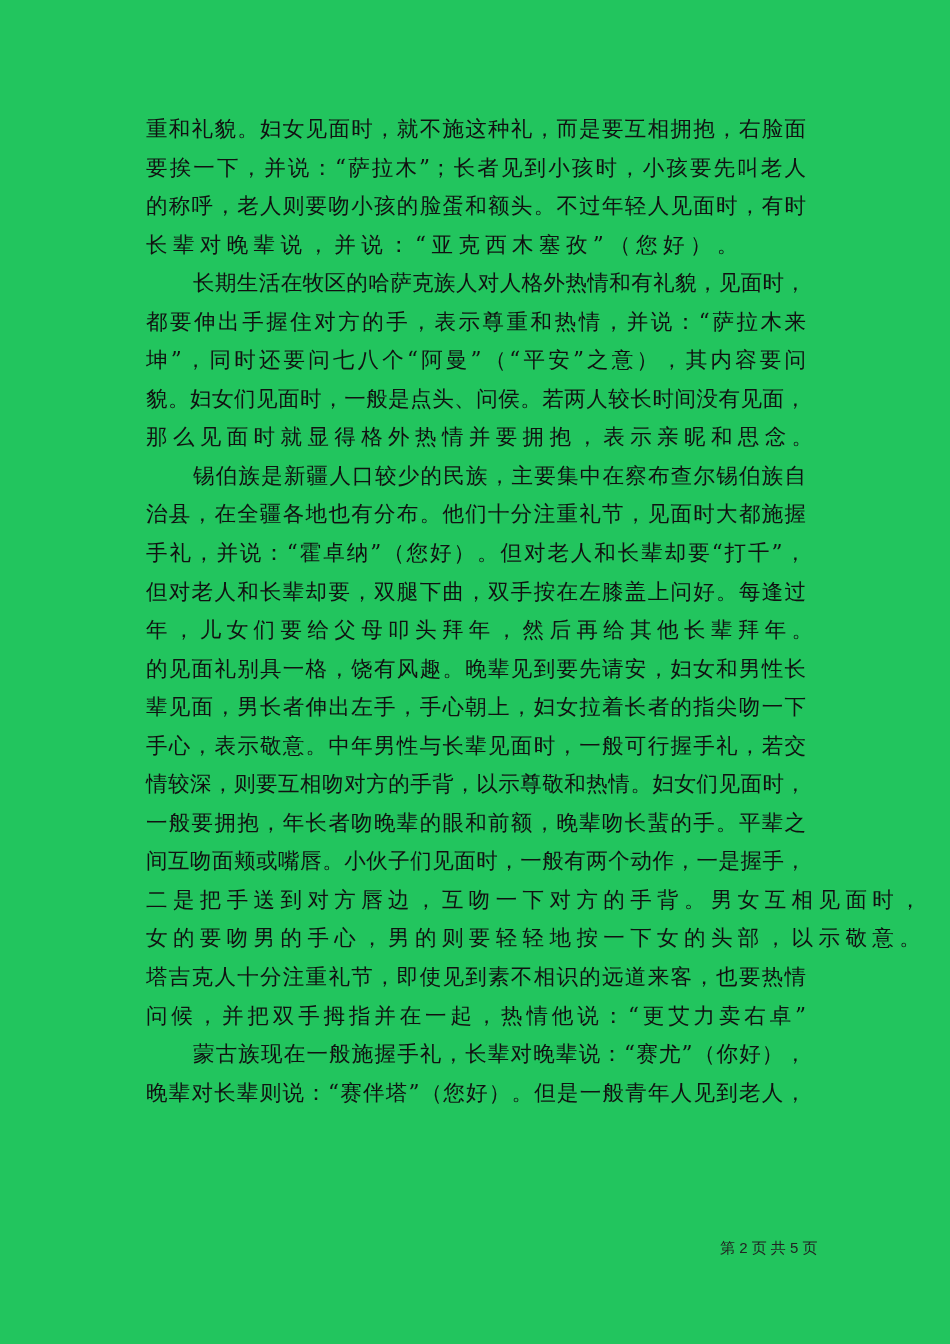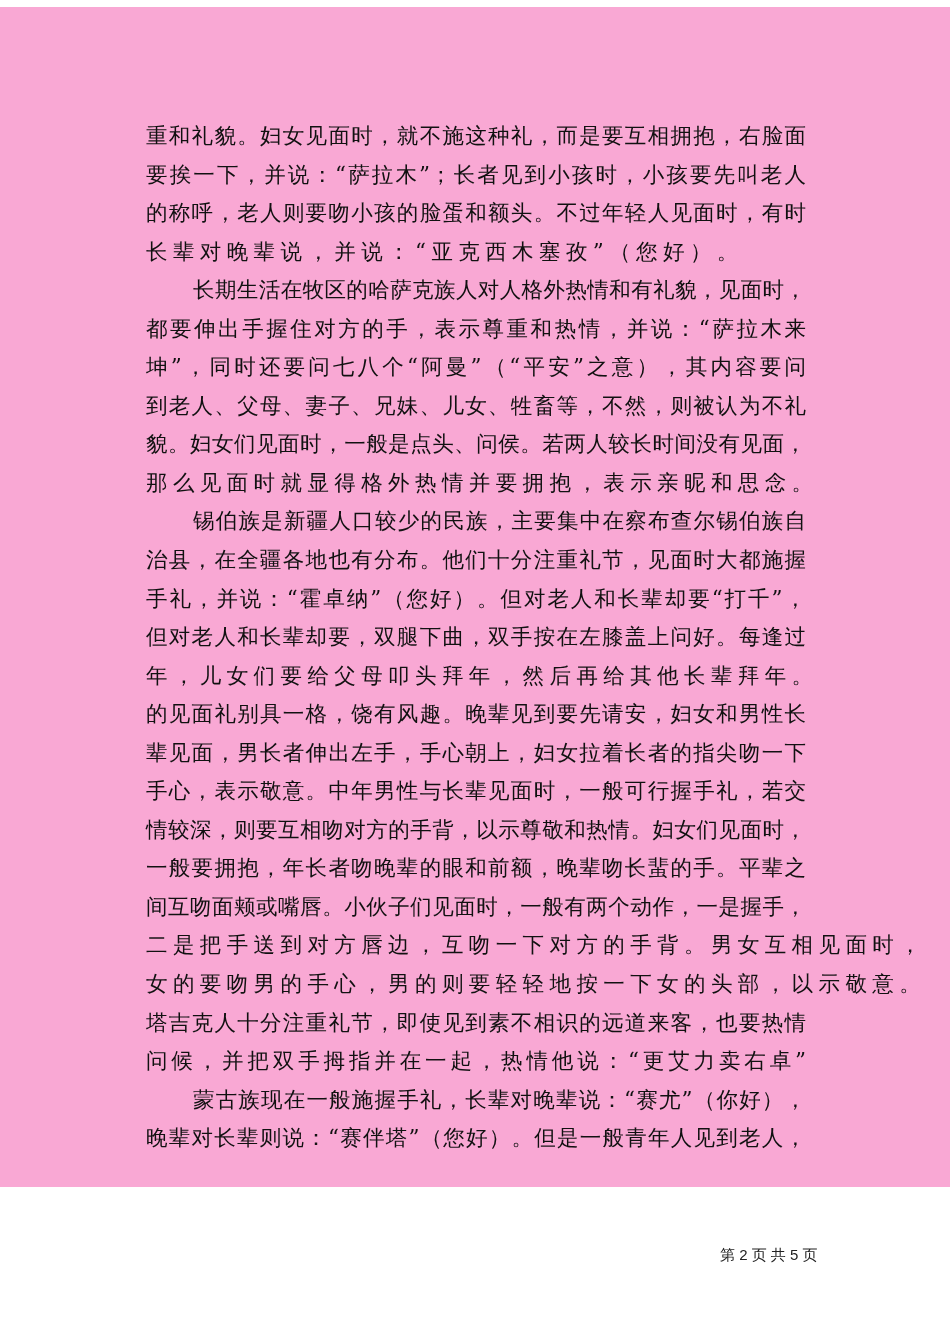--- a/index.html
+++ b/index.html
@@ -12,23 +12,22 @@
     height: 1344px;
     position: relative;
     overflow: hidden;
     font-family: "DejaVu Serif", "Liberation Serif", serif;
     color: #111111;
   }
   .page {
     position: absolute;
     left: 0; top: 0;
     width: 950px;
-    height: 1180px;
-    background: #f9a8d4;
-    margin-top: 7px;
+    height: 1344px;
+    background: #22c55e;
   }
   .body-text {
     position: absolute;
     left: 146px;
     top: 110px;
     width: 660px;
   }
   .line {
     height: 38.55px;
     line-height: 38.55px;
@@ -59,21 +58,20 @@
 
 <div class="page">
   <div class="body-text">
     <div class="line justify">重和礼貌。妇女见面时，就不施这种礼，而是要互相拥抱，右脸面</div>
     <div class="line justify">要挨一下，并说：“萨拉木”；长者见到小孩时，小孩要先叫老人</div>
     <div class="line justify">的称呼，老人则要吻小孩的脸蛋和额头。不过年轻人见面时，有时</div>
     <div class="line">长辈对晚辈说，并说：“亚克西木塞孜”（您好）。</div>
     <div class="line justify indent">长期生活在牧区的哈萨克族人对人格外热情和有礼貌，见面时，</div>
     <div class="line justify">都要伸出手握住对方的手，表示尊重和热情，并说：“萨拉木来</div>
     <div class="line justify">坤”，同时还要问七八个“阿曼”（“平安”之意），其内容要问</div>
-    <div class="line justify">到老人、父母、妻子、兄妹、儿女、牲畜等，不然，则被认为不礼</div>
     <div class="line justify">貌。妇女们见面时，一般是点头、问侯。若两人较长时间没有见面，</div>
     <div class="line">那么见面时就显得格外热情并要拥抱，表示亲昵和思念。</div>
     <div class="line justify indent">锡伯族是新疆人口较少的民族，主要集中在察布查尔锡伯族自</div>
     <div class="line justify">治县，在全疆各地也有分布。他们十分注重礼节，见面时大都施握</div>
     <div class="line justify">手礼，并说：“霍卓纳”（您好）。但对老人和长辈却要“打千”，</div>
     <div class="line justify">但对老人和长辈却要，双腿下曲，双手按在左膝盖上问好。每逢过</div>
     <div class="line">年，儿女们要给父母叩头拜年，然后再给其他长辈拜年。</div>
     <div class="line justify">的见面礼别具一格，饶有风趣。晚辈见到要先请安，妇女和男性长</div>
     <div class="line justify">辈见面，男长者伸出左手，手心朝上，妇女拉着长者的指尖吻一下</div>
     <div class="line justify">手心，表示敬意。中年男性与长辈见面时，一般可行握手礼，若交</div>

